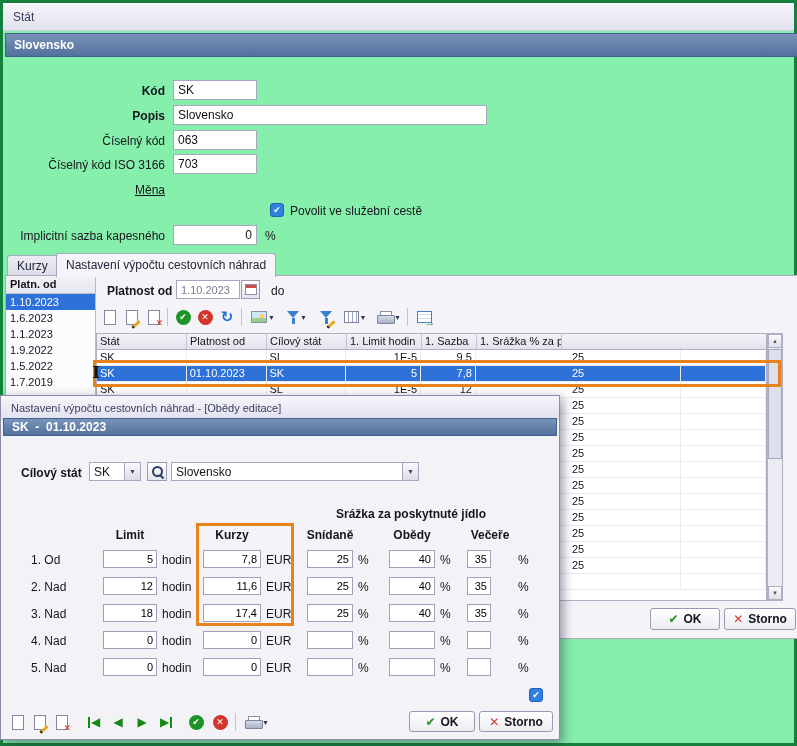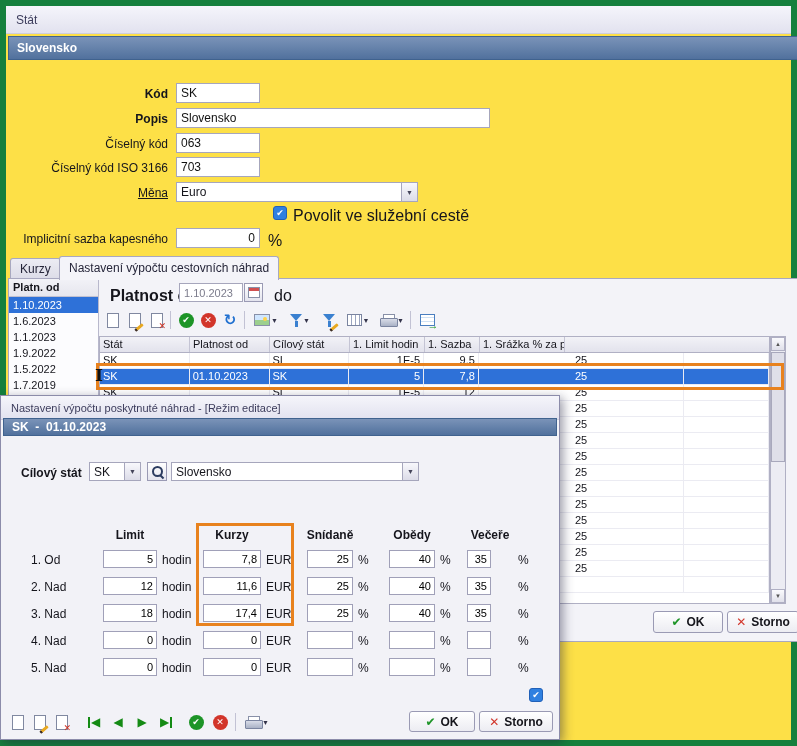--- a/index.html
+++ b/index.html
@@ -1,24 +1,24 @@
 <!DOCTYPE html>
 <html style="--header-blue-light: #7a93b8; --header-blue-dark: #51719d; --selection-blue: #2e71d8; --annotation-orange: #e8821e; --confirm-green: #1d9427; --cancel-red: #d2352a;"><head>
 <meta charset="utf-8">
 <style>
 *{margin:0;padding:0;box-sizing:border-box;font-family:"Liberation Sans","DejaVu Sans",sans-serif}
 html,body{width:797px;height:746px;background:#d4d4dc;overflow:hidden}
 #stage{position:relative;width:797px;height:746px;font-size:12px;color:#15151c}
-#main-window{position:absolute;inset:0;background:#fde047;border:6px solid #15803d}
+#main-window{position:absolute;inset:0;background:#86efac;border:3px solid #15803d}
 .titlebar{position:absolute;left:0;top:0;right:0;height:28px;background:linear-gradient(#f5f5fb,#e2e2ef);border-bottom:1px solid #cdcdde;display:flex;align-items:center;padding-left:10px}
 .titletext{font-size:12px;color:#3c3c5c}
 .bluebar{position:absolute;background:linear-gradient(var(--header-blue-light,#7a93b8),var(--header-blue-dark,#51719d));color:#fff;font-weight:bold;display:flex;align-items:center;padding-left:8px;font-size:12px;border:1px solid #40628e}
 .pre{white-space:pre}
 .flabel{position:absolute;left:4px;width:158px;text-align:right;font-size:12px}
-.plabel{position:absolute;font-size:16px}
+.plabel{position:absolute;font-size:12px}
 .dlabel{position:absolute;font-size:12px}
 .bold{font-weight:bold}
 .underline{text-decoration:underline}
 .tin{position:absolute;height:20px;border:1px solid #a6a6bc;background:#fff;font-size:12px;padding:0 4px;color:#111;outline:none}
 .tin.ra{text-align:right}
 .tin.dim{color:#7c7c8c}
 .combo{position:absolute;background:#fff;border:1px solid #a6a6bc;display:flex;align-items:center}
 .combo-val{flex:1;padding:0 4px;font-size:12px;white-space:nowrap;overflow:hidden}
 .combo-btn{width:16px;align-self:stretch;border-left:1px solid #a6a6bc;background:linear-gradient(#f8f8fc,#dcdce8);display:flex;align-items:center;justify-content:center;font-size:7px;color:#44445a}
 .chk{position:absolute;width:14px;height:14px;background:#2f80e0;border:1px solid #2160b8;border-radius:3px;color:#fff;display:flex;align-items:center;justify-content:center;font-size:9px}
@@ -119,26 +119,20 @@
   <span class="flabel bold" style="top:106px">Popis</span>
   <input class="tin" style="left: 170px; top: 102px; width: 314px;" value="Slovensko">
 
   <span class="flabel" style="top:131px">Číselný kód</span>
   <input class="tin" style="left: 170px; top: 127px; width: 84px;" value="063">
 
   <span class="flabel" style="top:155px">Číselný kód ISO 3166</span>
   <input class="tin" style="left: 170px; top: 151px; width: 84px;" value="703">
 
   <span class="flabel underline" style="top:180px">Měna</span>
-  <div class="combo" style="left:170px;top:176px;width:242px;height:20px">
-    <span class="combo-val">Euro</span>
-    <span class="combo-btn">
-          <span>▼</span>
-        </span>
-  </div>
 
   <span class="chk" style="left:267px;top:200px">
         <span>✔</span>
       </span>
   <span class="plabel" style="left:287px;top:201px">Povolit ve služební cestě</span>
 
   <span class="flabel" style="top:226px">Implicitní sazba kapesného</span>
   <input class="tin ra" style="left: 170px; top: 222px; width: 84px;" value="0">
   <span class="plabel" style="left:262px;top:226px">%</span>
 
@@ -389,21 +383,21 @@
     <span class="r">✕</span>
     <span>Storno</span>
   </div>
 
   <div class="annot" style="left:90px;top:357px;width:688px;height:27px"></div>
   <span class="ibeam">I</span>
 </div>
 
 <div id="edit-dialog">
   <div class="titlebar">
-    <span class="titletext" style="font-size:11px">Nastavení výpočtu poskytnuté náhrad - [Režim editace]</span>
+    <span class="titletext" style="font-size:11px">Nastavení výpočtu cestovních náhrad - [Obědy editace]</span>
   </div>
   <div class="bluebar" style="left:2px;top:22px;width:554px;height:18px">
     <span class="pre">SK  -  01.10.2023</span>
   </div>
 
   <span class="dlabel bold" style="left:20px;top:70px">Cílový stát</span>
   <div class="combo" style="left:88px;top:66px;width:52px;height:19px">
     <span class="combo-val">SK</span>
     <span class="combo-btn">
           <span>▼</span>
@@ -412,20 +406,21 @@
   <div class="lookup-btn" style="left:146px;top:66px">
         <span class="mag"></span>
       </div>
   <div class="combo" style="left:170px;top:66px;width:248px;height:19px">
     <span class="combo-val">Slovensko</span>
     <span class="combo-btn">
           <span>▼</span>
         </span>
   </div>
 
+  <span class="dsection">Srážka za poskytnuté jídlo</span>
   <span class="dcolh" style="left:89px">Limit</span>
   <span class="dcolh" style="left:191px">Kurzy</span>
   <span class="dcolh" style="left:289px">Snídaně</span>
   <span class="dcolh" style="left:371px">Obědy</span>
   <span class="dcolh" style="left:449px">Večeře</span>
 
   <div class="rate-rows">
         <div class="drate-row">
           <span class="r-label">1. Od</span>
           <input class="dnum r-limit" value="5" style="">

